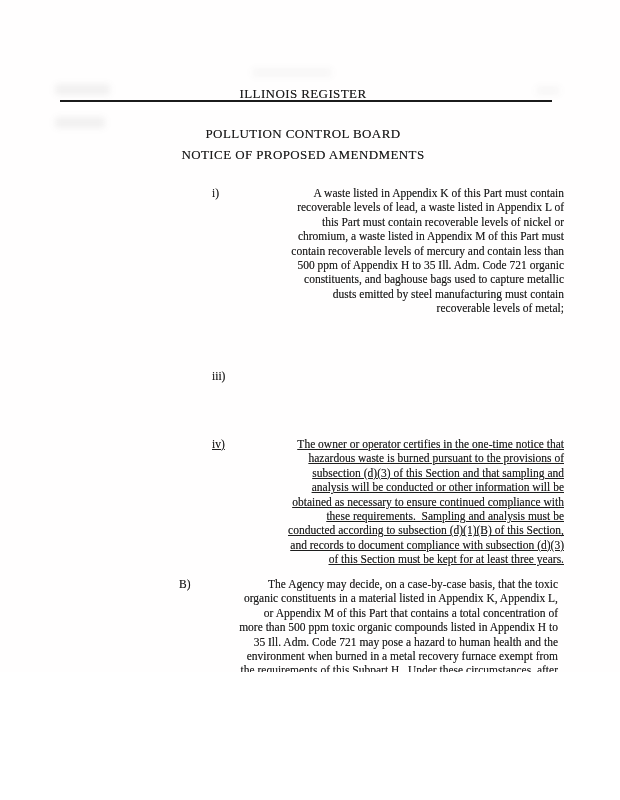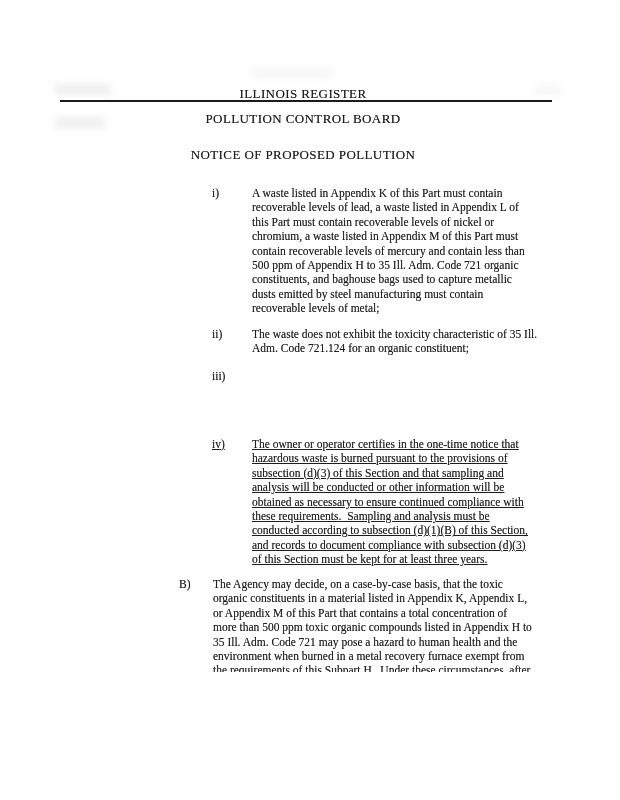--- a/index.html
+++ b/index.html
@@ -28,21 +28,21 @@
     left: 0;
     right: 0;
     text-align: center;
     padding-right: 14px;
     font-size: 13px;
     letter-spacing: 0.4px;
     white-space: pre;
     text-shadow: 0 0 0.6px rgba(20,20,20,0.55);
   }
   #hdr-register { top: 86px; }
-  #hdr-board    { top: 111px; }
+  #hdr-board    { top: 126px; }
   #hdr-notice   { top: 147px; }
   .rule {
     position: absolute;
     top: 100px;
     left: 60px;
     width: 492px;
     height: 2px;
     background: #1b1b1b;
   }
   .para-row {
@@ -52,20 +52,21 @@
     font-size: 11.5px;
     line-height: 14.4px;
     text-shadow: 0 0 0.6px rgba(20,20,20,0.5);
   }
   .para-row .label {
     flex: 0 0 auto;
     white-space: pre;
   }
   .para-row .body-text {
     white-space: pre-wrap;
+    text-align: right;
   }
   .roman-item { left: 212px; }
   .roman-item .label { width: 40px; }
   .roman-item .body-text { width: 312px; }
   #item-i   { top: 186px; }
   #item-ii  { top: 327px; }
   #item-iii { top: 369px; gap: 17px; }
   #item-iv  { top: 437px; text-decoration: underline; }
   #item-B   { left: 179px; top: 577px; }
   #item-B .label { width: 34px; }
@@ -78,40 +79,35 @@
 
   <div class="artifact" style="left:55px;  top:84px;  width:55px;  height:11px;"></div>
   <div class="artifact" style="left:55px;  top:117px; width:50px;  height:11px;"></div>
   <div class="artifact" style="left:252px; top:68px;  width:80px;  height:9px;  background:rgba(60,60,60,0.04);"></div>
   <div class="artifact" style="left:200px; top:733px; width:330px; height:8px; background:rgba(60,60,60,0.05);"></div>
   <div class="artifact" style="left:536px; top:86px;  width:24px;  height:9px;  background:rgba(60,60,60,0.04);"></div>
 
   <div class="hdr" id="hdr-register">ILLINOIS REGISTER</div>
   <div class="rule"></div>
   <div class="hdr" id="hdr-board">POLLUTION CONTROL BOARD</div>
-  <div class="hdr" id="hdr-notice">NOTICE OF PROPOSED POLLUTION</div>
+  <div class="hdr" id="hdr-notice">NOTICE OF PROPOSED AMENDMENTS</div>
 
   <div class="para-row roman-item" id="item-i">
     <span class="label">i)</span>
     <span class="body-text">A waste listed in Appendix K of this Part must contain
 recoverable levels of lead, a waste listed in Appendix L of
 this Part must contain recoverable levels of nickel or
 chromium, a waste listed in Appendix M of this Part must
 contain recoverable levels of mercury and contain less than
 500 ppm of Appendix H to 35 Ill. Adm. Code 721 organic
 constituents, and baghouse bags used to capture metallic
 dusts emitted by steel manufacturing must contain
 recoverable levels of metal;</span>
   </div>
 
-  <div class="para-row roman-item" id="item-ii">
-    <span class="label">ii)</span>
-    <span class="body-text">The waste does not exhibit the toxicity characteristic of 35 Ill.
-Adm. Code 721.124 for an organic constituent;</span>
-  </div>
 
   <div class="para-row roman-item" id="item-iii">
     <span class="label">iii)</span>
   </div>
 
   <div class="para-row roman-item" id="item-iv">
     <span class="label">iv)</span>
     <span class="body-text">The owner or operator certifies in the one-time notice that
 hazardous waste is burned pursuant to the provisions of
 subsection (d)(3) of this Section and that sampling and

